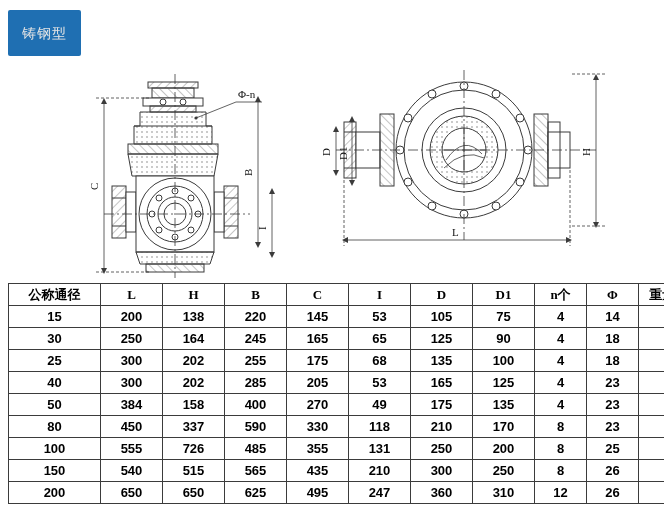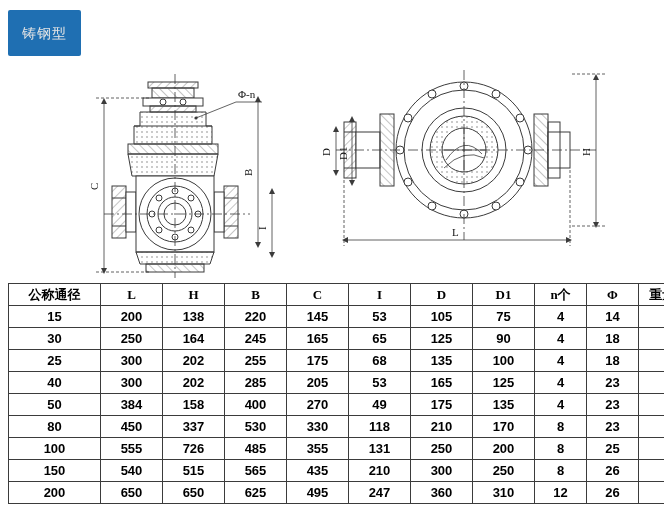--- a/index.html
+++ b/index.html
@@ -353,21 +353,21 @@
         <td>175</td>
         <td>135</td>
         <td>4</td>
         <td>23</td>
         <td>66</td>
       </tr>
       <tr>
         <td>80</td>
         <td>450</td>
         <td>337</td>
-        <td>530</td>
+        <td>590</td>
         <td>330</td>
         <td>118</td>
         <td>210</td>
         <td>170</td>
         <td>8</td>
         <td>23</td>
         <td>118</td>
       </tr>
       <tr>
         <td>100</td>

